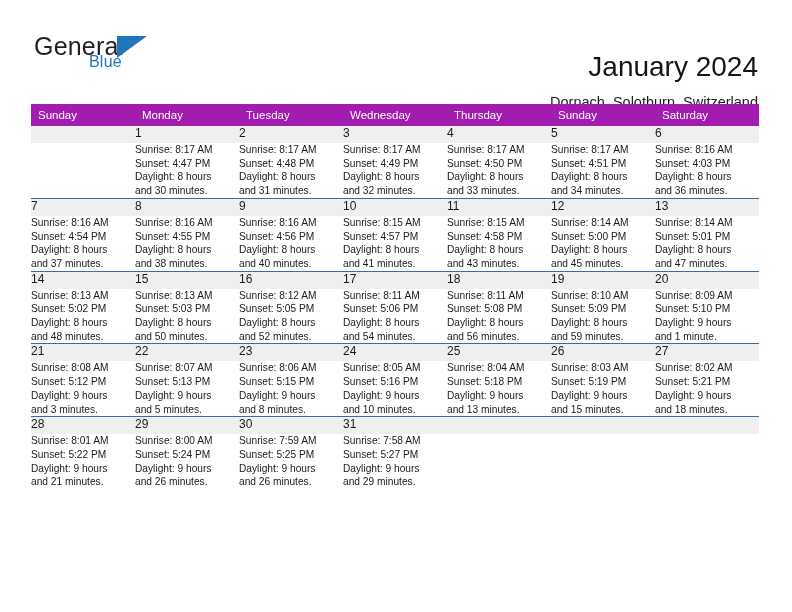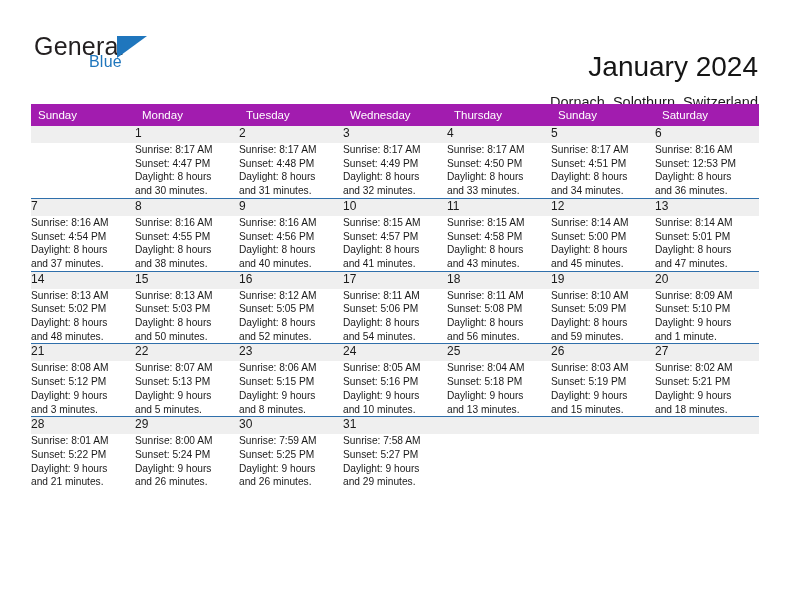--- a/index.html
+++ b/index.html
@@ -219,21 +219,21 @@
             <div>and 33 minutes.</div>
           </td>
           <td>
             <div>Sunrise: 8:17 AM</div>
             <div>Sunset: 4:51 PM</div>
             <div>Daylight: 8 hours</div>
             <div>and 34 minutes.</div>
           </td>
           <td>
             <div>Sunrise: 8:16 AM</div>
-            <div>Sunset: 12:53 PM</div>
+            <div>Sunset: 4:03 PM</div>
             <div>Daylight: 8 hours</div>
             <div>and 36 minutes.</div>
           </td>
         </tr>
 
         <tr class="weekrow-sep">
           <td colspan="7"></td>
         </tr>
 
         <tr class="daynum-row">

